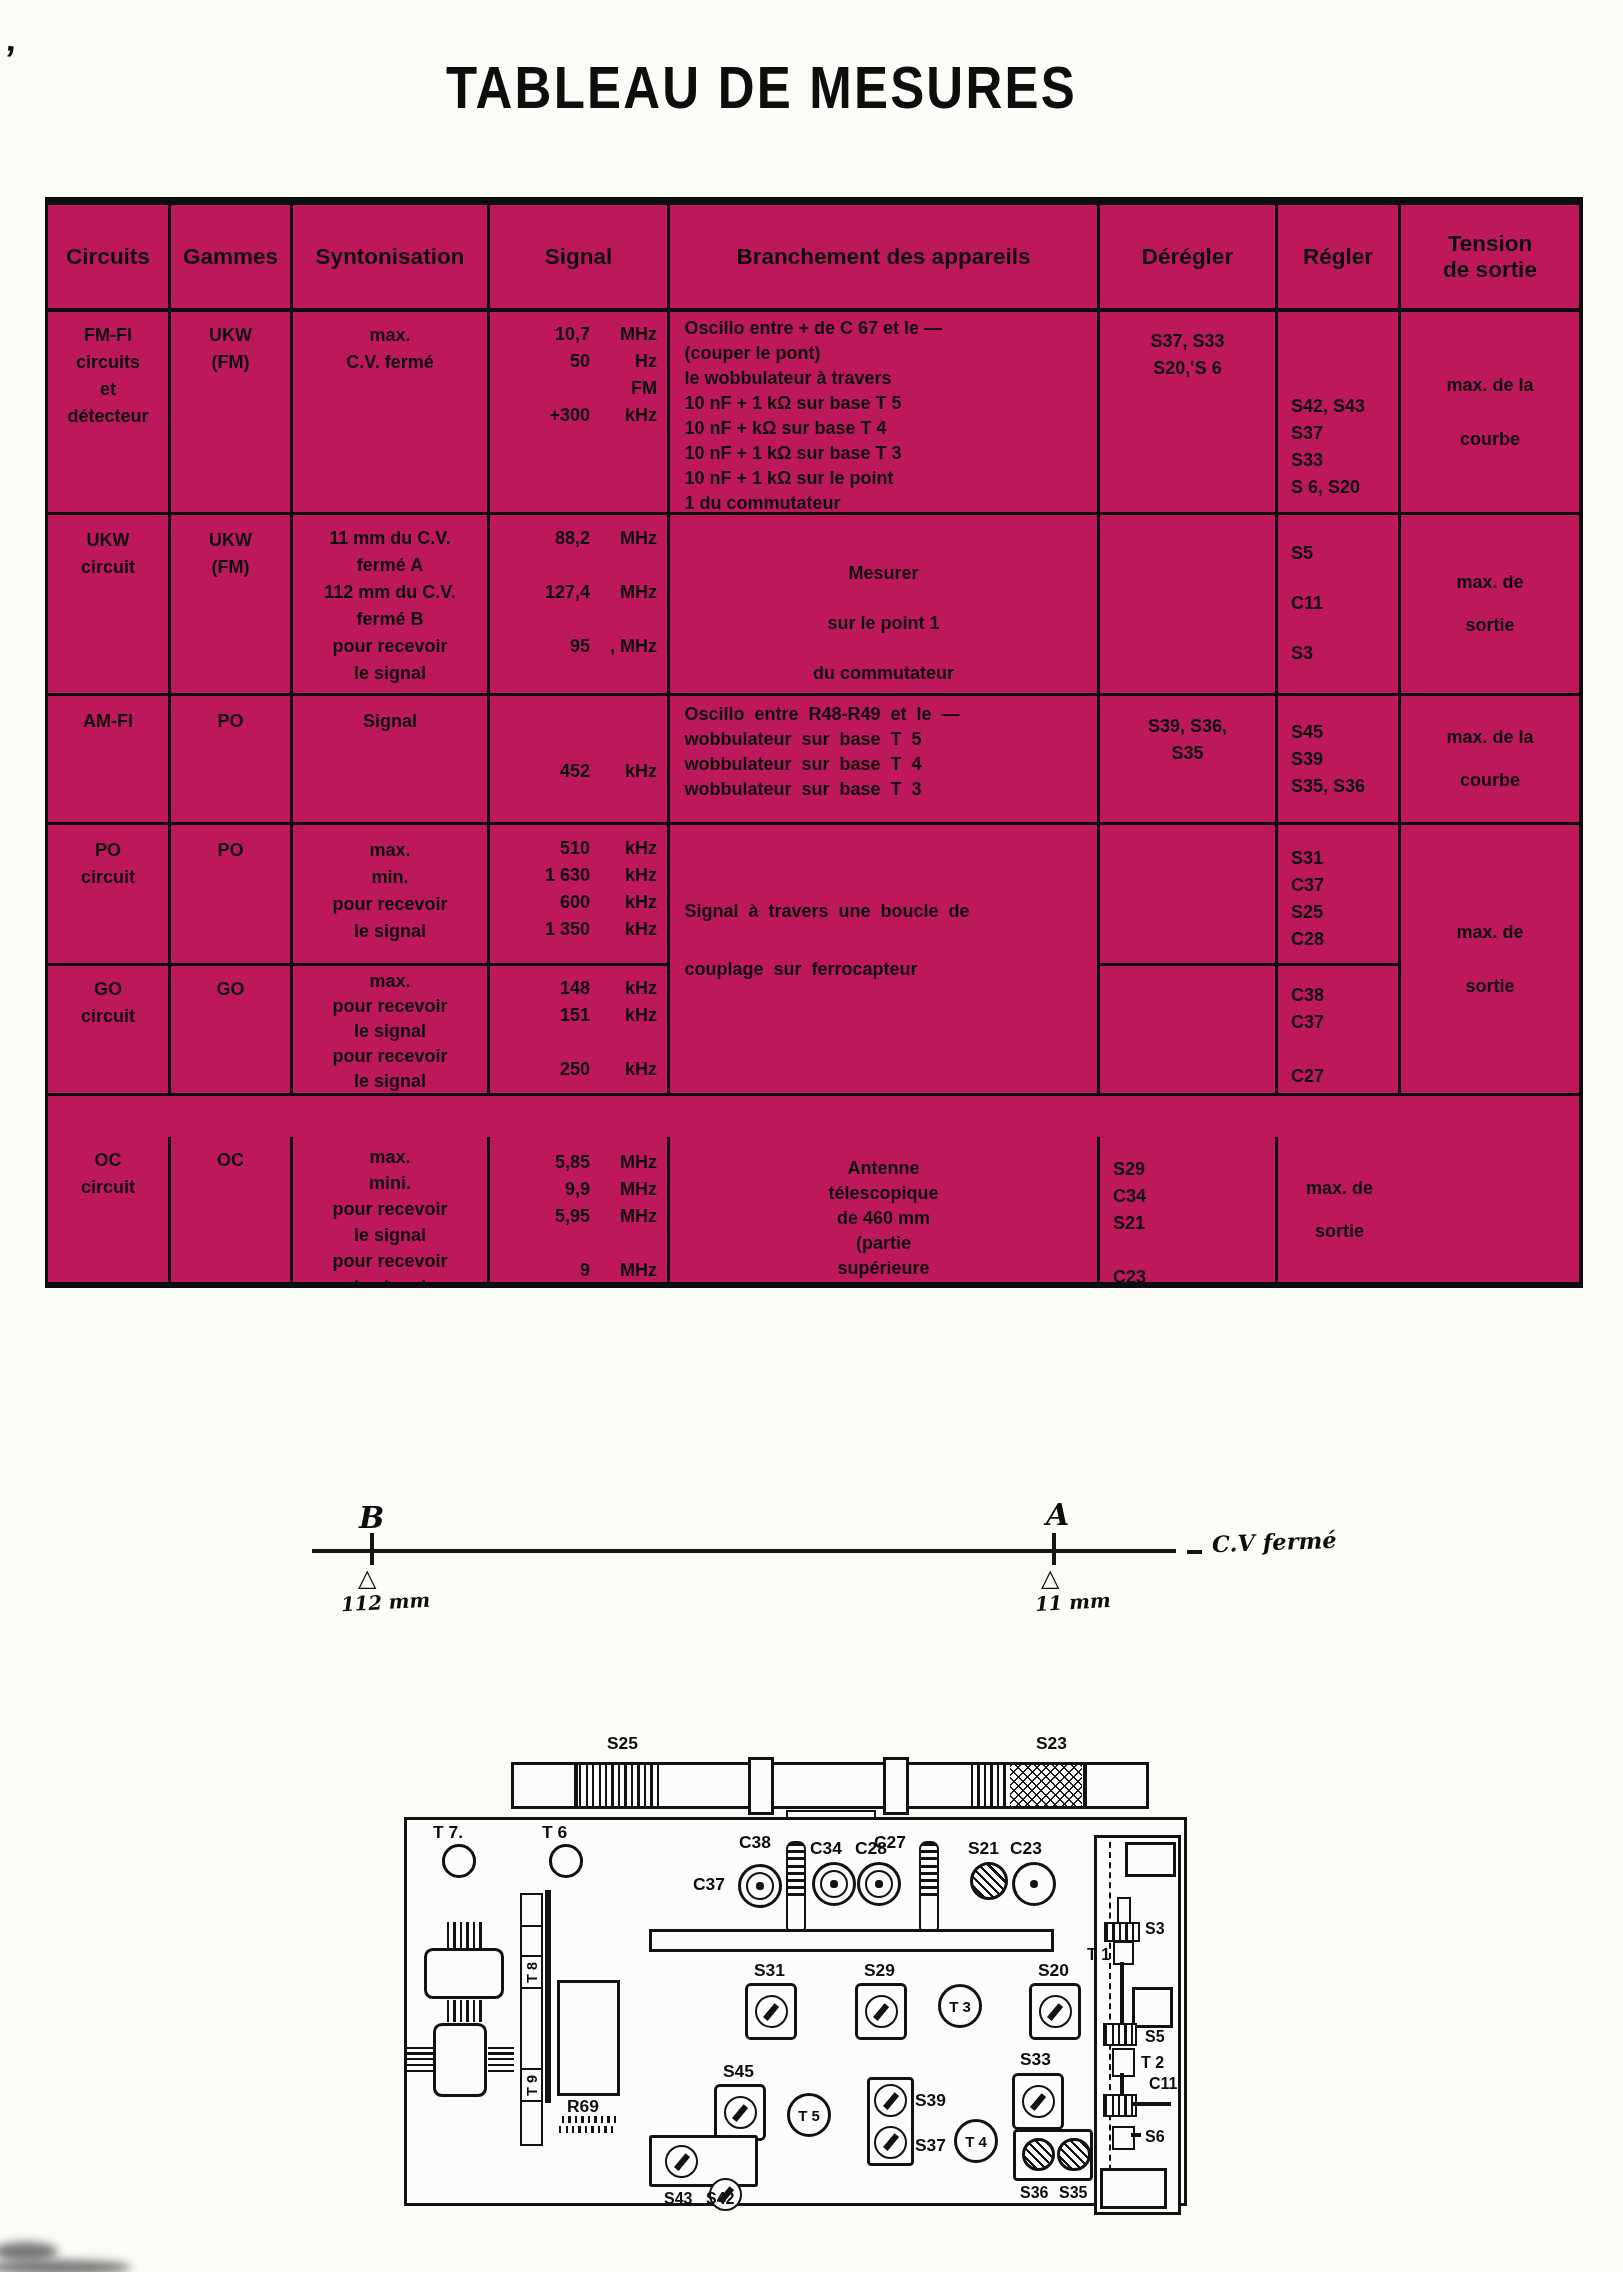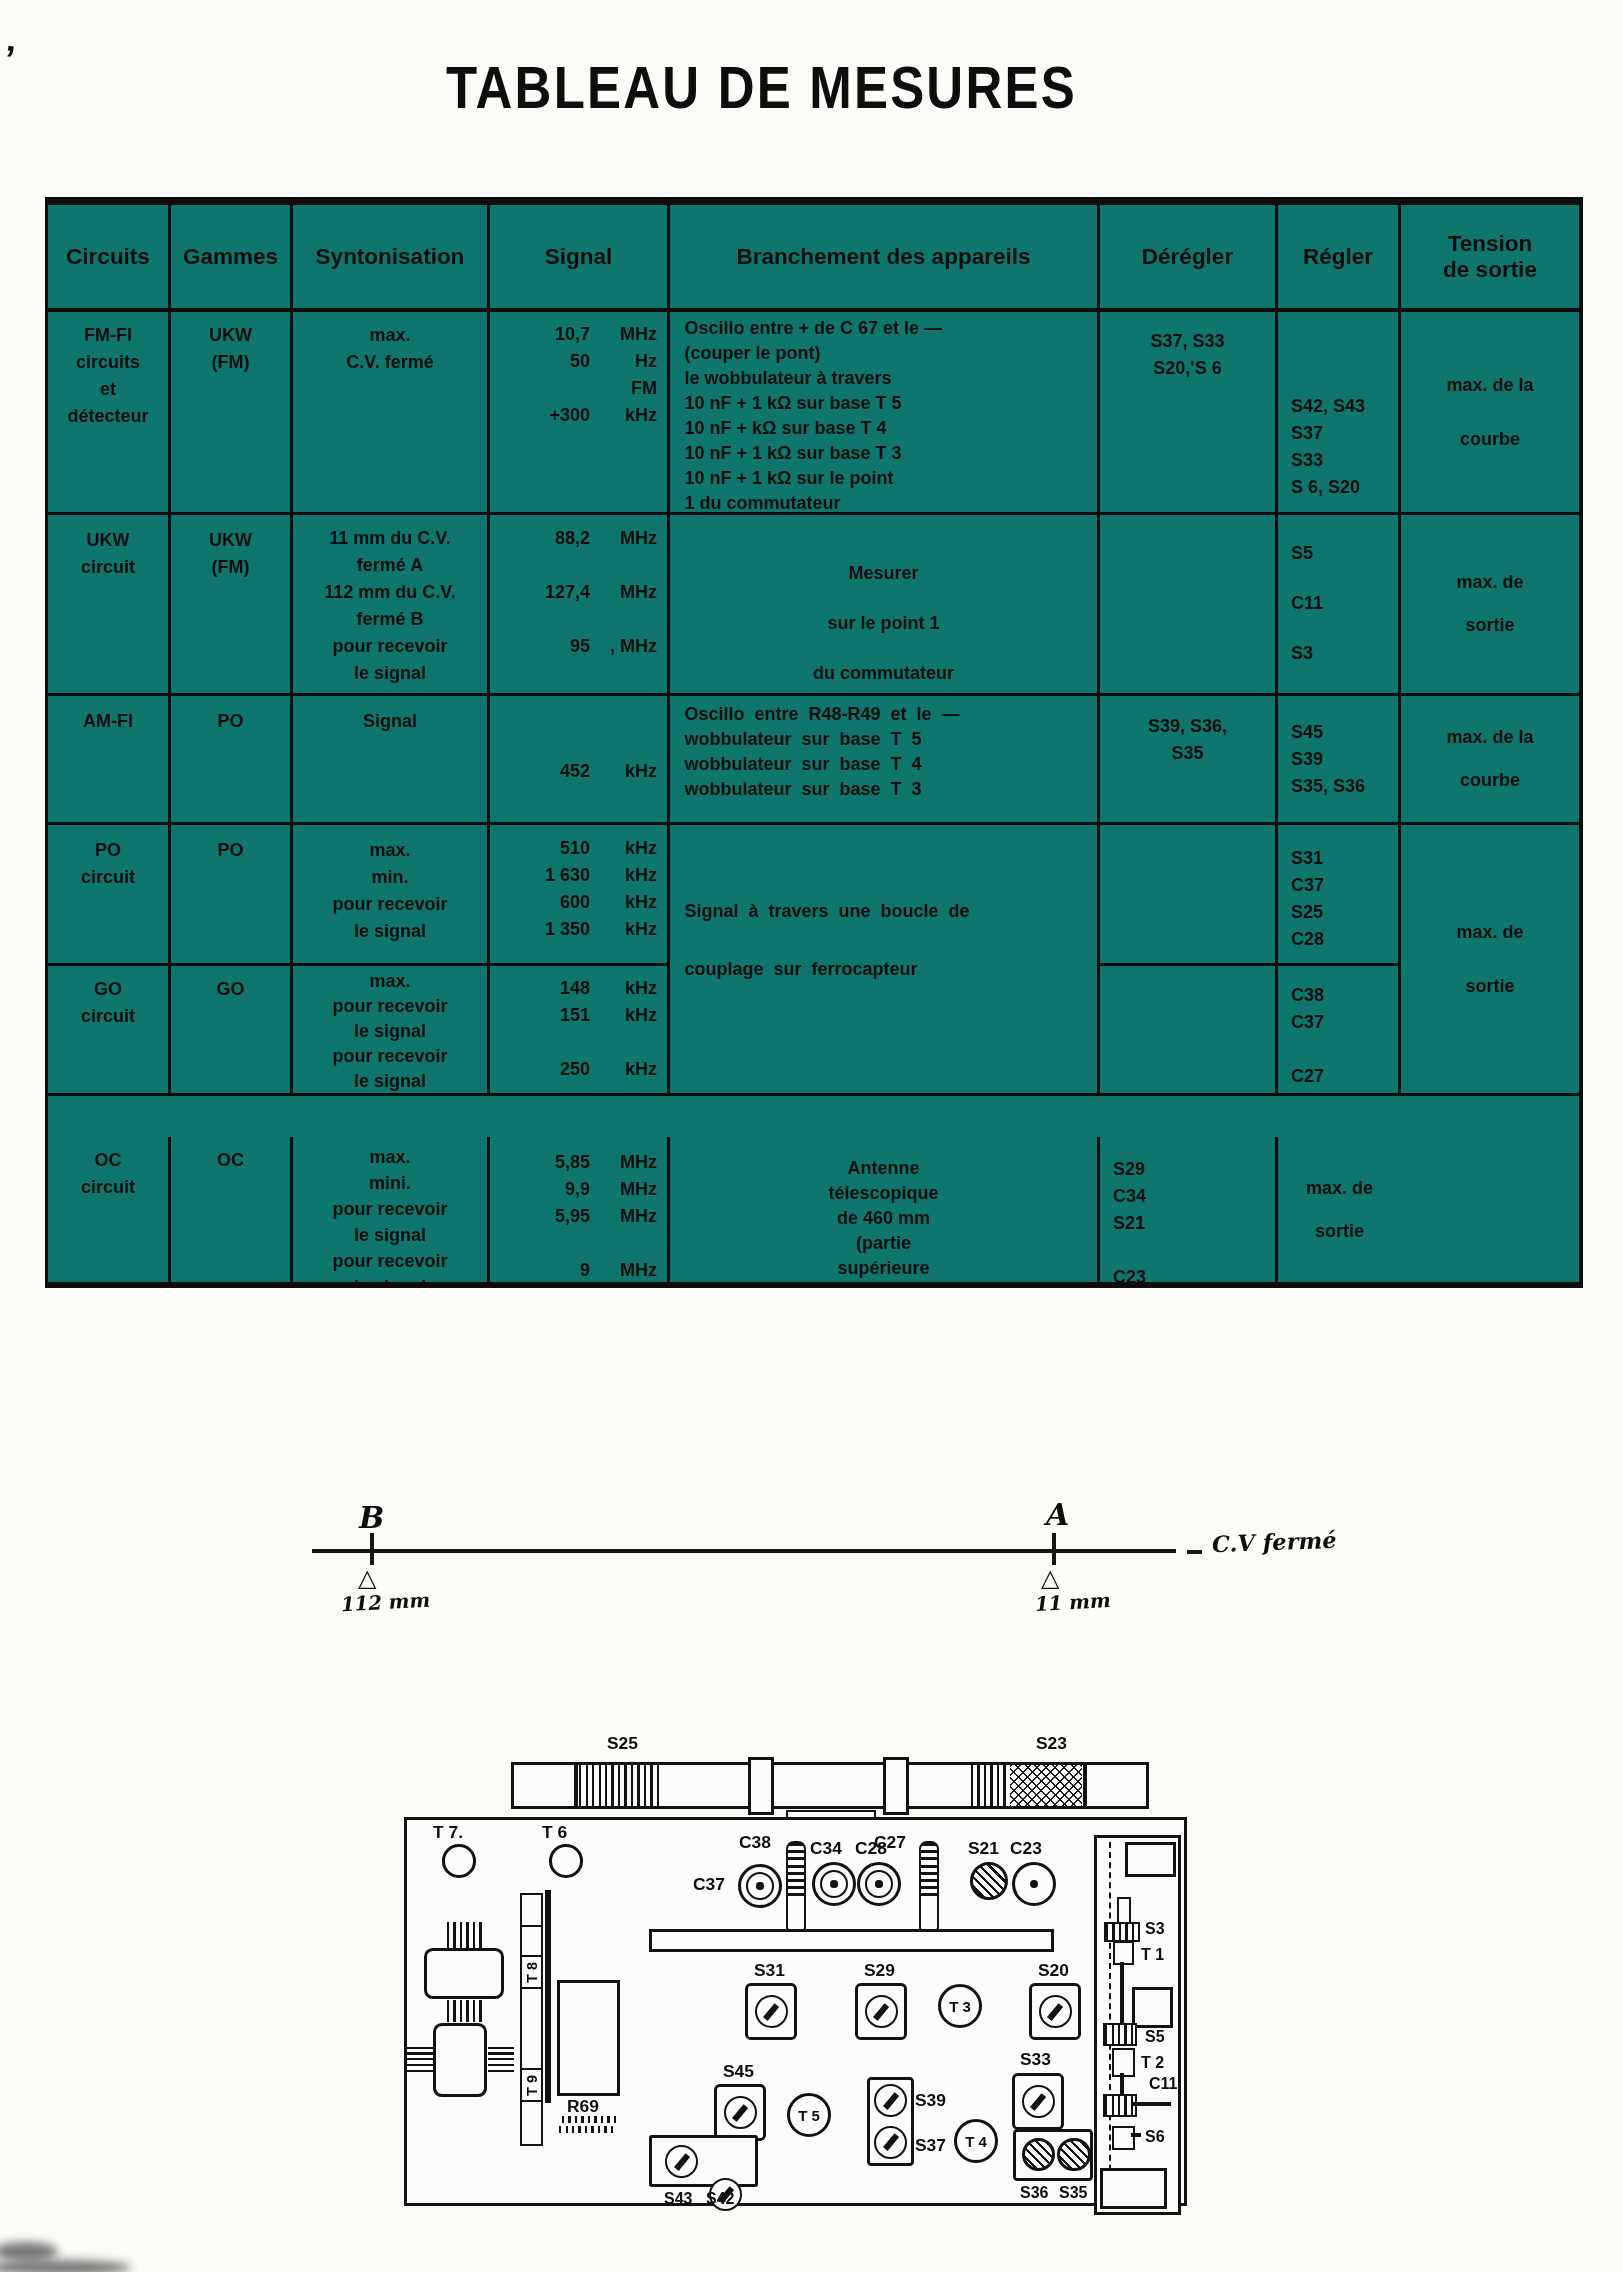--- a/index.html
+++ b/index.html
@@ -8,21 +8,21 @@
   .abs{position:absolute;}
   
   .title{left:446px;top:58px;font-size:51px;letter-spacing:2.2px;transform:scaleY(1.15);white-space:nowrap;}
   .stray{left:4.3px;top:38px;font-size:38px;transform:rotate(8deg);}
   
   .mtable{left:45px;top:197px;width:1531px;display:grid;
           grid-template-columns:123px 122px 197px 180px 430px 178px 123px 178px;
           grid-template-rows:107px 203px 181px 129px 141px 130px 186px;
           border-top:8px solid #0d0d0d;border-bottom:6.5px solid #0d0d0d;
           border-left:3.6px solid #0d0d0d;border-right:4.3px solid #0d0d0d;
-          background:#0f766e;}
+          background:#be185d;}
   .cell{border-right:3.6px solid #0d0d0d;border-bottom:3.6px solid #0d0d0d;
         box-sizing:border-box;font-size:18px;line-height:27px;white-space:pre-line;overflow:hidden;}
   .hd{display:flex;align-items:center;justify-content:center;text-align:center;
       font-size:22.5px;line-height:26px;border-bottom:4.3px solid #0d0d0d;}
   .ctr{text-align:center;}
   .bl{text-align:left;padding-left:14.5px;padding-right:4.3px;}
   .mid{display:flex;align-items:center;justify-content:center;text-align:center;}
   .lc{border-right:none;}
   .lr{border-bottom:none;margin-top:41px;}
   .rspan{grid-row:span 2;}
@@ -330,21 +330,21 @@
 <div class="abs stripv" style="left:562px;top:2116px;width:57px;height:7.2px"></div>
 <div class="abs stripv" style="left:559px;top:2126px;width:54px;height:7.2px"></div>
 
 <div class="abs outl" style="left:1094px;top:1835px;width:81px;height:374px"></div>
 <div class="abs outl" style="left:1125px;top:1842px;width:45px;height:29px"></div>
 <div class="abs dash" style="left:1109px;top:1842px;height:359px"></div>
 <div class="abs thin" style="left:1117px;top:1897px;width:10px;height:25px"></div>
 <div class="abs thin stripv" style="left:1104px;top:1922px;width:32px;height:16px"></div>
 <span class="abs slabel" style="left:1145px;top:1920px">S3</span>
 <div class="abs thin" style="left:1113px;top:1941px;width:17.4px;height:20px"></div>
-<span class="abs slabel" style="left:1141px;top:1946px">T 1</span>
+<span class="abs slabel" style="left:1087px;top:1946px">T 1</span>
 <div class="abs blk" style="left:1120px;top:1962px;width:3.6px;height:61px"></div>
 <div class="abs outl" style="left:1132px;top:1987px;width:35px;height:35px"></div>
 <div class="abs thin stripv" style="left:1103px;top:2023px;width:30px;height:19px"></div>
 <span class="abs slabel" style="left:1145px;top:2028px">S5</span>
 <div class="abs thin" style="left:1112px;top:2048px;width:19px;height:25px"></div>
 <span class="abs slabel" style="left:1141px;top:2054px">T 2</span>
 <div class="abs blk" style="left:1120px;top:2073px;width:3.6px;height:22px"></div>
 <div class="abs thin stripv" style="left:1103px;top:2094px;width:30px;height:19px"></div>
 <span class="abs slabel" style="left:1149px;top:2075px">C11</span>
 <div class="abs blk" style="left:1133px;top:2102px;width:38px;height:3.6px"></div>

